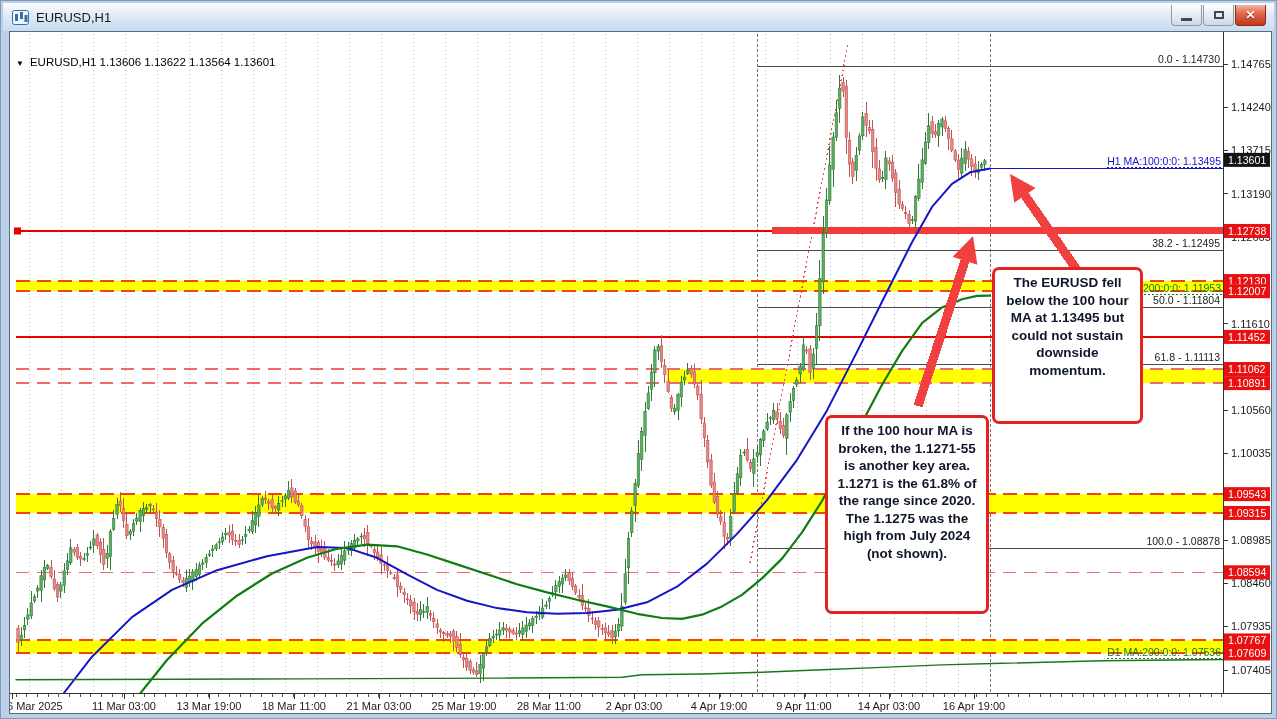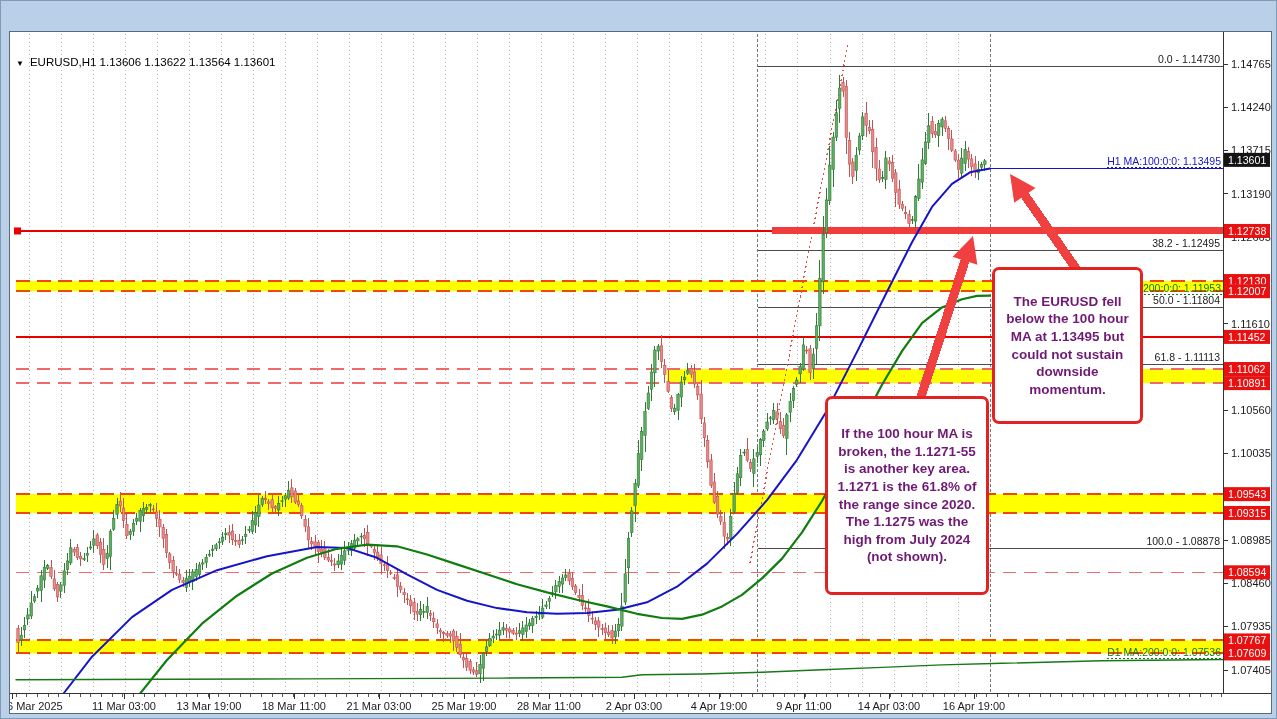--- a/index.html
+++ b/index.html
@@ -14,27 +14,49 @@
     background:linear-gradient(#fdfdfd,#e9eef3 45%,#cfd9e4);border-radius:0 0 4px 4px;margin-left:1px;}
   .wbtn.close{background:linear-gradient(#f2b5a6,#e06a50 40%,#c3371d);border-color:#8e2913;}
   .glyph-min{display:block;width:11px;height:3px;background:#3a4a5a;margin-top:8px;}
   .glyph-max{display:block;width:10px;height:8px;border:2px solid #3a4a5a;box-sizing:border-box;}
   .glyph-x{color:#fff;font-size:12px;font-weight:bold;line-height:1;text-shadow:0 1px 1px #7d2513;}
   .client{position:absolute;left:8px;top:30px;width:1261px;height:681px;background:#ffffff;border:1px solid #5a6b7c;box-sizing:content-box;overflow:hidden;}
   .client svg{position:absolute;left:0;top:0;}
   .ohlc{position:absolute;left:6px;top:4px;font-size:11.5px;color:#000;background:transparent;white-space:nowrap;margin-top:20px;}
   .ohlc .dd{font-size:8px;margin-right:6px;cursor:pointer;}
   .box{position:absolute;background:#fff;border:3px solid #e32222;border-radius:7px;
-    font-weight:bold;font-size:13.5px;line-height:1.3;text-align:center;color:#701a75;
-    display:flex;align-items:center;justify-content:center;padding:4px 6px;box-sizing:border-box;z-index:6;}
+    font-weight:bold;font-size:13.5px;line-height:1.3;text-align:center;color:#0f172a;
+    display:flex;align-items:flex-start;justify-content:center;padding:4px 6px;box-sizing:border-box;z-index:6;}
 </style>
 </head>
 <body>
 
 <div class="window">
+  <div class="titlebar">
+    <span class="title-icon">
+      <svg width="17" height="15" viewBox="0 0 17 15">
+        <rect x="0.5" y="0.5" width="16" height="14" rx="2" fill="#eef5fc" stroke="#3a6ea5"></rect>
+        <rect x="3" y="4" width="3" height="7" fill="#3a6ea5"></rect>
+        <rect x="8" y="2" width="3" height="7" fill="#3a6ea5"></rect>
+        <rect x="12.5" y="5" width="3" height="7" fill="#3a6ea5"></rect>
+      </svg>
+    </span>
+    <span class="title-text">EURUSD,H1</span>
+    <div class="winbtns">
+      <div class="wbtn">
+          <span class="glyph-min"></span>
+        </div>
+      <div class="wbtn">
+          <span class="glyph-max"></span>
+        </div>
+      <div class="wbtn close">
+          <span class="glyph-x">✕</span>
+        </div>
+    </div>
+  </div>
 
   <div class="client">
     <svg id="chart-svg" width="1261" height="681" viewBox="8 30 1261 681">
         <rect x="8" y="30" width="1261" height="681" fill="#ffffff"></rect>
         <line x1="27.5" y1="32" x2="27.5" y2="691" stroke="#b9b9b9" stroke-width="1" shape-rendering="crispEdges" stroke-dasharray="1 3"></line>
         <line x1="59.52" y1="32" x2="59.52" y2="691" stroke="#b9b9b9" stroke-width="1" shape-rendering="crispEdges" stroke-dasharray="1 3"></line>
         <line x1="91.54" y1="32" x2="91.54" y2="691" stroke="#b9b9b9" stroke-width="1" shape-rendering="crispEdges" stroke-dasharray="1 3"></line>
         <line x1="123.56" y1="32" x2="123.56" y2="691" stroke="#b9b9b9" stroke-width="1" shape-rendering="crispEdges" stroke-dasharray="1 3"></line>
         <line x1="155.58" y1="32" x2="155.58" y2="691" stroke="#b9b9b9" stroke-width="1" shape-rendering="crispEdges" stroke-dasharray="1 3"></line>
         <line x1="187.60000000000002" y1="32" x2="187.60000000000002" y2="691" stroke="#b9b9b9" stroke-width="1" shape-rendering="crispEdges" stroke-dasharray="1 3"></line>
@@ -884,17 +906,17 @@
         <text x="887" y="708" font-size="11" fill="#1a1a1a" text-anchor="middle" font-family="Liberation Sans, sans-serif" font-weight="normal">14 Apr 03:00</text>
         <line x1="972" y1="692" x2="972" y2="697" stroke="#333333" stroke-width="1" shape-rendering="crispEdges"></line>
         <text x="972" y="708" font-size="11" fill="#1a1a1a" text-anchor="middle" font-family="Liberation Sans, sans-serif" font-weight="normal">16 Apr 19:00</text>
       </svg>
     <div class="ohlc">
       <span class="dd">▼</span><span>EURUSD,H1   1.13606 1.13622 1.13564 1.13601</span>
     </div>
     <div class="box" id="note0" style="left: 982px; top: 235px; width: 151px; height: 157px;">
       <span>The EURUSD fell below the 100 hour MA at 1.13495 but could not sustain downside momentum.</span>
     </div>
-    <div class="box" id="note1" style="left: 815px; top: 364px; width: 164px; height: 199px;">
+    <div class="box" id="note1" style="left: 815px; top: 383px; width: 164px; height: 199px;">
       <span>If the 100 hour MA is broken, the 1.1271-55 is another key area. 1.1271 is the 61.8% of the range since 2020. The 1.1275 was the high from July 2024 (not shown).</span>
     </div>
   </div>
 </div>
 
 </body></html>

